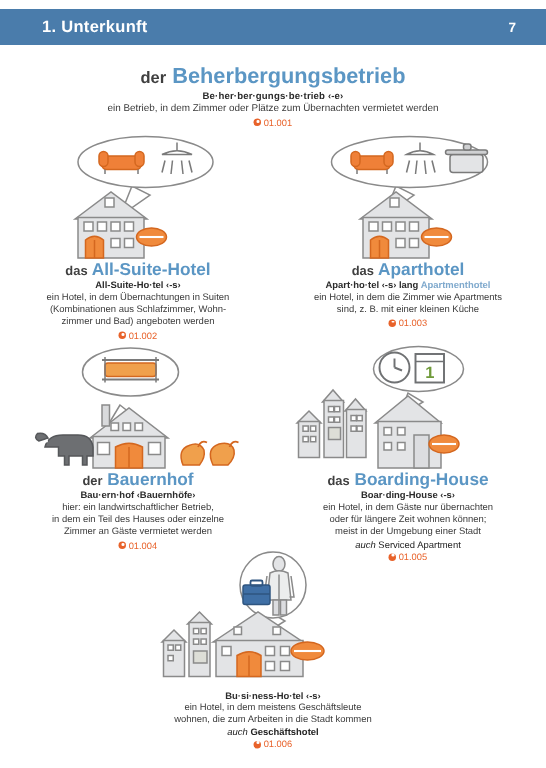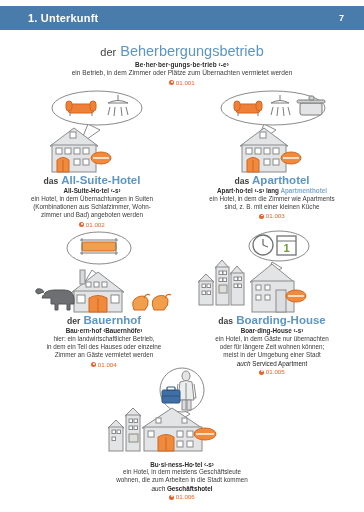--- a/index.html
+++ b/index.html
@@ -21,21 +21,21 @@
   .header-title {
     color: #ffffff; font-size: 11px; font-weight: bold;
     letter-spacing: .2px; padding-left: 28px;
   }
   .header-page {
     color: #ffffff; font-size: 9px; font-weight: bold; padding-right: 20px;
   }
 
   
   .main-title-block { position: absolute; left: 0; top: 44px; width: 364px; text-align: center; }
-  .mt-line1 { font-size: 14.5px; font-weight: normal; line-height: 1.05; }
+  .mt-line1 { font-size: 14.5px; font-weight: bold; line-height: 1.05; }
   .art { color: #3f3f3f; font-size: 11px; }
   .hw  { color: #5b96c4; }
   .mt-syl { font-size: 6.4px; font-weight: bold; color: #2b2b2b; margin-top: 1.5px; letter-spacing:.1px;}
   .mt-syl .pl { font-weight: bold; color:#2b2b2b; }
   .mt-def { font-size: 6.6px; color: #3a3a3a; margin-top: 1.5px; line-height: 1.25; }
 
   
   .code { font-size: 6.2px; color: #e8622a; margin-top: 1.5px; white-space: nowrap; }
   .code .dot {
     display: inline-block; width: 5px; height: 5px; border-radius: 50%;
@@ -202,21 +202,21 @@
     <div class="def">
       <div>ein Hotel, in dem Übernachtungen in Suiten</div>
       <div>(Kombinationen aus Schlafzimmer, Wohn-</div>
       <div>zimmer und Bad) angeboten werden</div>
     </div>
     <div class="code">
       <span class="dot"></span><span>01.002</span>
     </div>
   </div>
 
-  <div class="entry" style="left:16px; top:226px; width:176px;">
+  <div class="entry" style="left:4px; top:226px; width:176px;">
     <div class="art-wrap">
       <svg width="176" height="88" viewBox="0 0 176 88" aria-hidden="true">
         <path d="M76 44 L64 64 L86 52 Z" fill="#fff" stroke="#8a8a8a" stroke-width="1"></path>
         <ellipse cx="83" cy="22" rx="32" ry="16" fill="#fff" stroke="#8a8a8a" stroke-width="1"></ellipse>
         <g>
           <rect x="66" y="16" width="34" height="9" rx="2" fill="#f0a04c" stroke="#d4671f" stroke-width="1"></rect>
           <line x1="64" y1="14" x2="102" y2="14" stroke="#7a7a7a" stroke-width="1.2"></line>
           <line x1="64" y1="27" x2="102" y2="27" stroke="#7a7a7a" stroke-width="1.2"></line>
           <line x1="66" y1="12" x2="66" y2="29" stroke="#7a7a7a" stroke-width="1"></line>
           <line x1="100" y1="12" x2="100" y2="29" stroke="#7a7a7a" stroke-width="1"></line>

